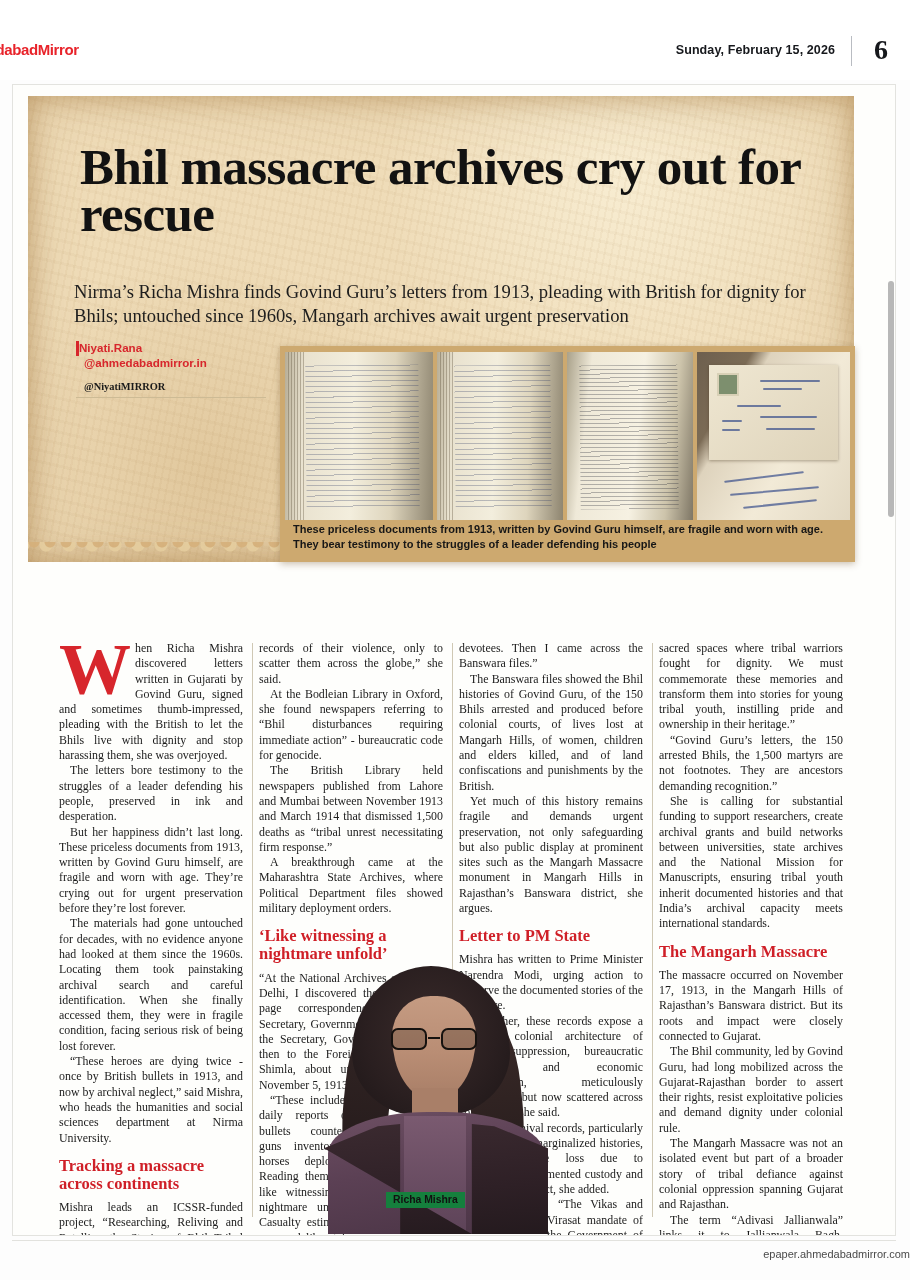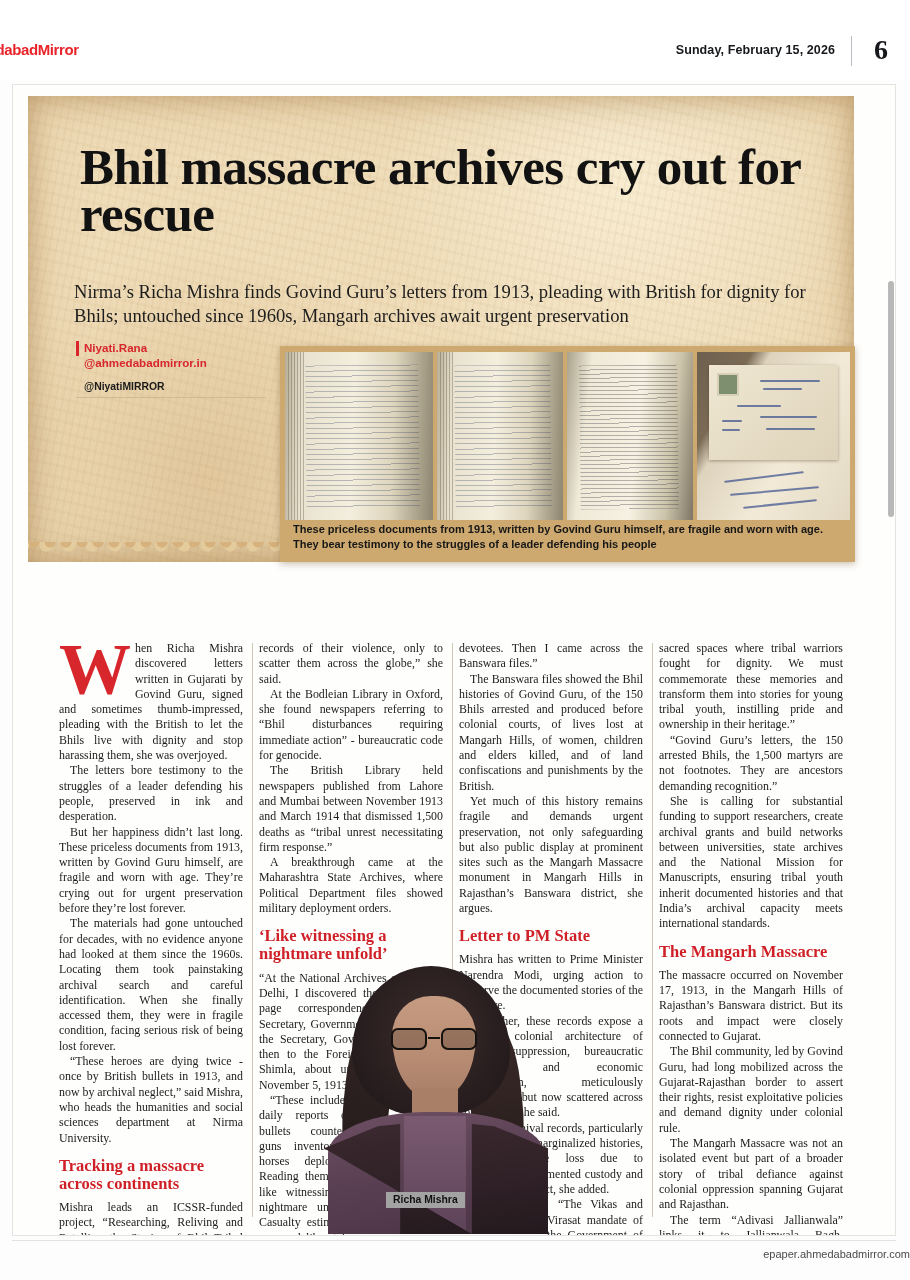--- a/index.html
+++ b/index.html
@@ -110,31 +110,30 @@
   .bylinebox {
     position: absolute; left: 48px; top: 245px; width: 190px;
     border-bottom: 1px solid #cdbb95;
     padding-bottom: 5px;
   }
   .byline-name {
     font-family: "Liberation Sans", sans-serif;
     font-weight: bold; font-size: 11.6px;
     color: #d7262c; line-height: 1.28;
     border-left: 3px solid #d7262c;
-    padding-left: 5px;
   }
   .byline-mail {
     font-family: "Liberation Sans", sans-serif;
     font-weight: bold; font-size: 11.6px;
     color: #d7262c; line-height: 1.28;
     padding-left: 8px;
   }
   .byline-handle {
     margin-top: 10px; padding-left: 8px;
-    font-family: Liberation Sans, sans-serif;
+    font-family: Liberation Serif, serif;
     font-weight: bold; font-size: 10.4px;
     color: #1a1a1a;
   }
 
   
   .docstrip {
     position: absolute; left: 252px; top: 250px;
     width: 575px; height: 216px;
     background: #cda96f;
     padding: 6px 5px 0 5px;
@@ -287,21 +286,21 @@
     clip-path: polygon(0 22%, 24% 2%, 34% 0, 34% 100%, 0 100%,
                       100% 100%, 100% 22%, 76% 2%, 66% 0, 66% 100%);
   }
   .p-inner {
     position: absolute; left: 86px; top: 150px; width: 62px; height: 118px;
     background: linear-gradient(180deg,#7a5a70,#5d4358);
   }
   .p-namebadge {
     position: absolute; left: 68px; top: 226px;
     padding: 2px 7px 3px 7px;
-    background: #a3a3a3;
+    background: #15803d;
     font-family: "Liberation Sans", sans-serif;
     font-weight: bold; font-size: 10.4px;
     color: #111;
   }
 
   
   .footer {
     position: absolute; left: 0; top: 1248px; width: 910px;
     text-align: right;
     font-family: "Liberation Sans", sans-serif;

